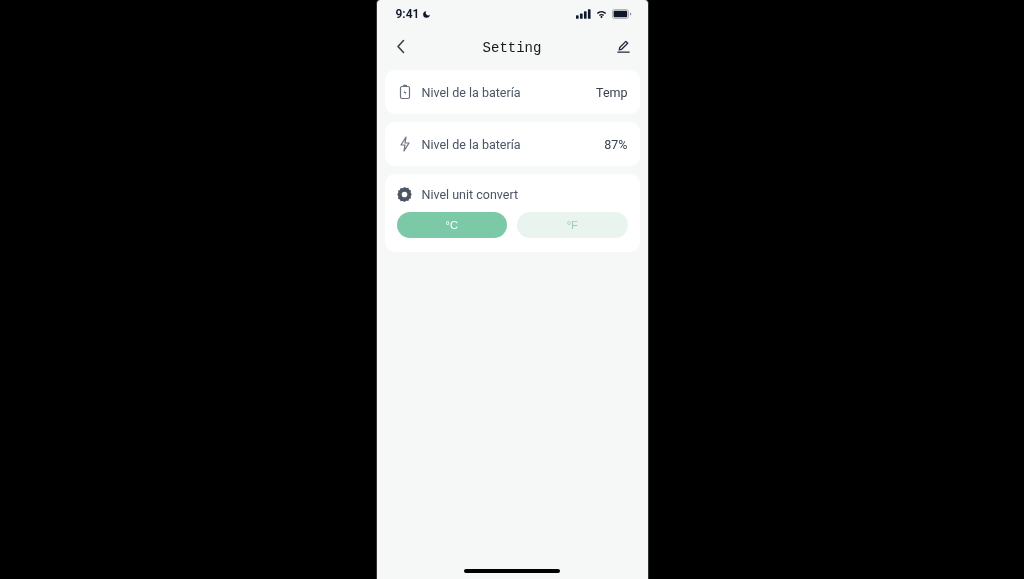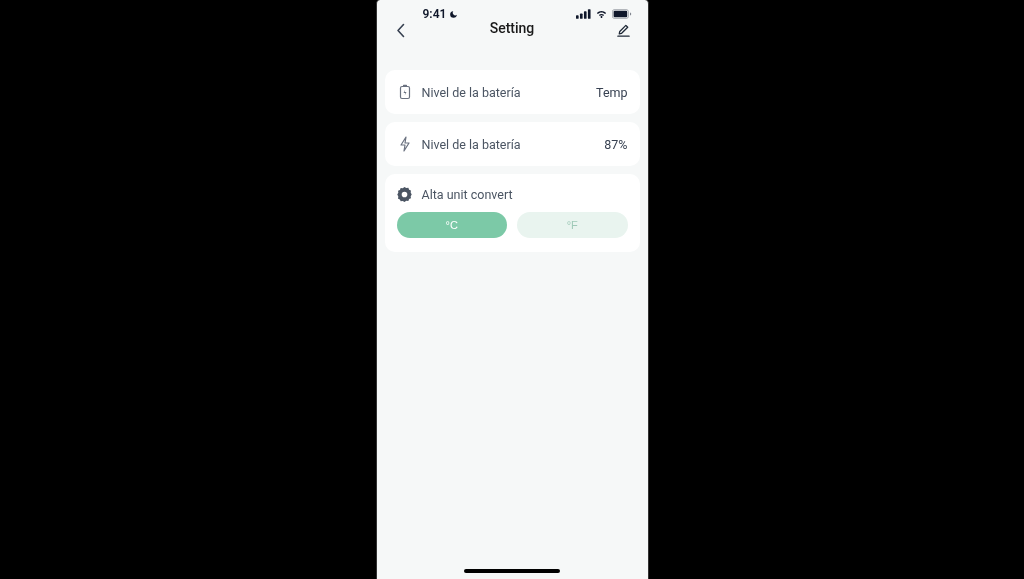--- a/index.html
+++ b/index.html
@@ -26,21 +26,20 @@
     }
     .status-bar {
       height: 20px;
       display: flex;
       justify-content: space-between;
       align-items: center;
       padding: 14px 16px 6px 19px;
       font-size: 12px;
       font-weight: 600;
       color: #0f172a;
-      margin-left: 27px;
     }
     .status-left {
       display: flex;
       align-items: center;
       gap: 3px;
     }
     .status-right {
       display: flex;
       align-items: center;
       gap: 4px;
@@ -49,23 +48,24 @@
       width: 9px;
       height: 9px;
     }
     .signal-icon { width: 15px; height: 10px; }
     .wifi-icon { width: 13px; height: 9px; }
     .battery-icon { width: 20px; height: 10px; }
 
     .nav-bar {
       height: 36px;
       display: flex;
-      align-items: flex-start;
+      align-items: flex-end;
       justify-content: space-between;
       padding: 0 14px;
+      font-family: Liberation Mono, monospace;
     }
     .nav-back {
       width: 20px;
       height: 20px;
       display: flex;
       align-items: center;
       justify-content: center;
       cursor: pointer;
     }
     .nav-title {
@@ -235,21 +235,21 @@
       </div>
     </div>
 
     <div class="temp-card">
       <div class="temp-header">
         <span class="row-icon">
           <svg width="15" height="15" viewBox="0 0 16 16" fill="#4b5563">
             <path d="M8 0l1.9 1.1 2.2-.3.8 2 2 .8-.3 2.2L15.7 8l-1.1 1.9.3 2.2-2 .8-.8 2-2.2-.3L8 16l-1.9-1.1-2.2.3-.8-2-2-.8.3-2.2L.3 8l1.1-1.9-.3-2.2 2-.8.8-2 2.2.3L8 0zm0 5a3 3 0 100 6 3 3 0 000-6z"></path>
           </svg>
         </span>
-        <span class="row-label">Alta unit convert</span>
+        <span class="row-label">Nivel unit convert</span>
       </div>
       <div class="toggle-group">
         <button class="toggle-btn toggle-active">°C</button>
         <button class="toggle-btn toggle-inactive">°F</button>
       </div>
     </div>
 
   </div>
 
   <div class="home-indicator"></div>

